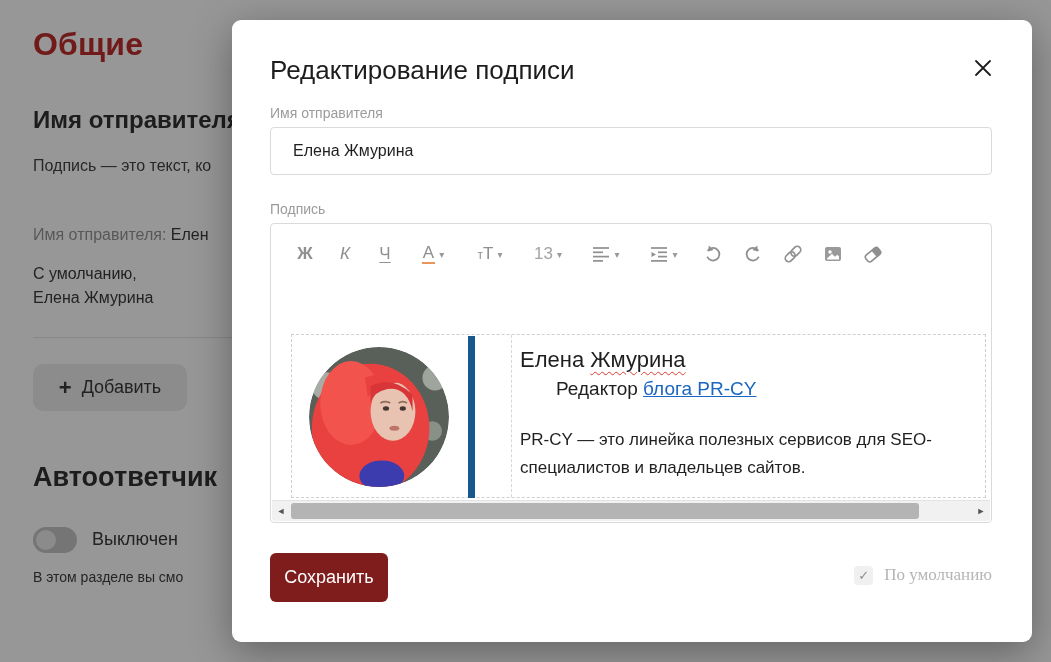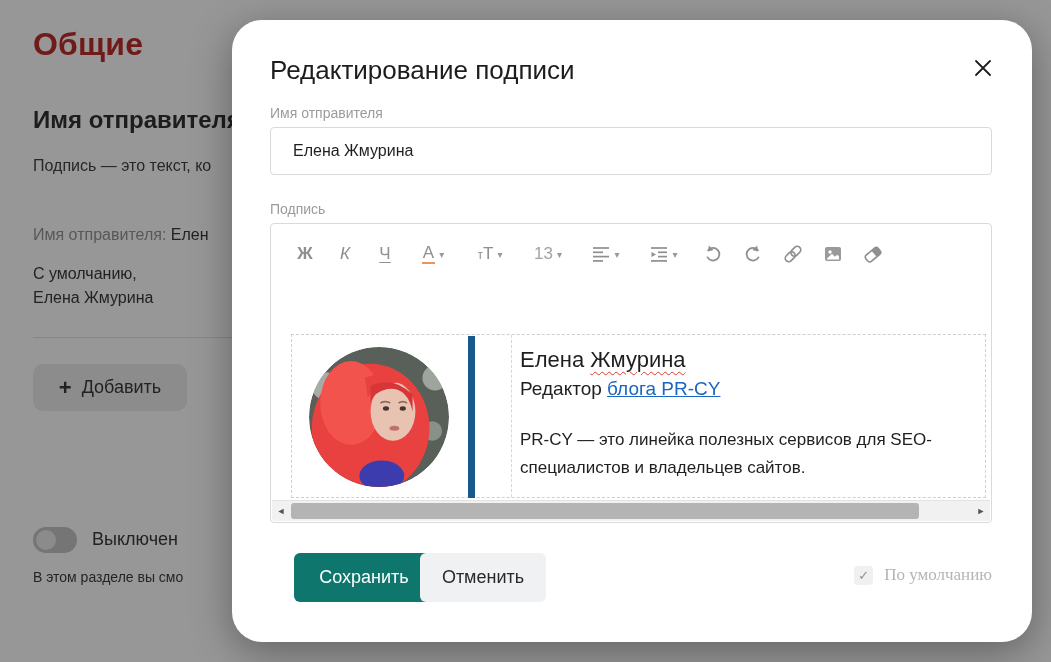--- a/index.html
+++ b/index.html
@@ -23,21 +23,21 @@
   .bg-auto-title { position:absolute; left:33px; top:462px; font-size:27px; font-weight:bold; color:#222; }
   .bg-toggle { position:absolute; left:33px; top:527px; width:44px; height:26px; border-radius:13px; background:#c2c2c2; cursor:pointer; }
   .bg-toggle .knob { position:absolute; left:3px; top:3px; width:20px; height:20px; border-radius:50%; background:#e9e9e9; }
   .bg-toggle-label { position:absolute; left:92px; top:529px; font-size:18px; color:#2a2a2a; }
   .bg-auto-desc { position:absolute; left:33px; top:564px; font-size:14px; color:#2f2f2f; line-height:26px; }
 
   
   .overlay { position:absolute; inset:0; background:rgba(25,25,25,0.45); }
 
   
-  .modal { position:absolute; left:232px; top:20px; width:800px; height:622px; background:#fff; border-radius:30px;
+  .modal { position:absolute; left:232px; top:20px; width:800px; height:622px; background:#fff; border-radius:9px;
            box-shadow:0 10px 40px rgba(0,0,0,0.35); }
   .modal-title { position:absolute; left:38px; top:35px; font-size:26px; color:#1d1d1d; }
   .modal-close { position:absolute; right:34px; top:33px; width:30px; height:30px; display:flex; align-items:center; justify-content:center; cursor:pointer; }
 
   .field-label { position:absolute; left:38px; font-size:14px; color:#9b9b9b; }
   .name-input { position:absolute; left:38px; top:107px; width:722px; height:48px; border:1px solid #dadada; border-radius:4px;
                 display:flex; align-items:center; padding-left:22px; font-size:16px; color:#1f1f1f; cursor:text; background:#fff; }
 
   .editor { position:absolute; left:38px; top:203px; width:722px; height:300px; border:1px solid #dadada; border-radius:4px; background:#fff; }
   .toolbar { position:absolute; left:14px; top:10px; right:10px; height:40px; display:flex; align-items:center; }
@@ -53,34 +53,34 @@
   .caret { font-size:10px; color:#9a9a9a; }
   .tb-size { color:#a3a3a3; }
 
   .sig-table { position:absolute; left:20px; top:110px; width:695px; height:164px; border:1px dashed #cfcfcf; background:#fff; }
   .sig-avatar { position:absolute; left:17px; top:12px; width:140px; height:140px; border-radius:50%; overflow:hidden; }
   .sig-bar { position:absolute; left:176px; top:1px; width:7px; height:162px; background:#17598c; }
   .sig-celldiv { position:absolute; left:219px; top:0; width:0; height:100%; border-left:1px dashed #d6d6d6; }
   .sig-text { position:absolute; left:228px; top:10px; width:452px; }
   .sig-name { font-size:22px; color:#1f1f1f; line-height:30px; }
   .misspell { text-decoration:underline; text-decoration-style:wavy; text-decoration-color:#e03b30; text-decoration-thickness:1px; text-underline-offset:4px; }
-  .sig-role { font-size:19px; color:#1f1f1f; line-height:28px; }
+  .sig-role { font-size:19px; color:#1f1f1f; line-height:28px;margin-left:36px; }
   .sig-link { color:#1a66c0; text-decoration:underline; cursor:pointer; }
   .sig-desc { margin-top:23px; font-size:17px; color:#1f1f1f; line-height:28px; width:452px; }
 
   .hscroll { position:absolute; left:1px; right:1px; bottom:1px; height:21px; background:#f1f1f1; border-top:1px solid #e3e3e3;
              border-radius:0 0 3px 3px; }
   .hs-arrow { position:absolute; top:0; width:16px; height:20px; display:flex; align-items:center; justify-content:center;
               font-size:9px; color:#555; cursor:pointer; }
   .hs-left { left:1px; } .hs-right { right:1px; }
   .hs-thumb { position:absolute; left:19px; top:2px; width:628px; height:16px; background:#b4b4b4; border-radius:3px; cursor:grab; }
 
   .btn { position:absolute; top:533px; height:49px; border-radius:6px; display:flex; align-items:center; justify-content:center;
          font-size:18px; cursor:pointer; }
-  .btn-save { left:38px; width:140px; background:#0f766e; color:#fff;margin-left:24px; }
+  .btn-save { left:38px; width:118px; background:#7f1d1d; color:#fff; }
   .btn-cancel { left:188px; width:126px; background:#f0f1f2; color:#2a2a2a; }
 
   .default-wrap { position:absolute; right:40px; top:545px; display:flex; align-items:center; gap:11px; cursor:default; }
   .default-check { width:19px; height:19px; border-radius:4px; background:#f0f0f0; display:flex; align-items:center; justify-content:center;
                    color:#8f8f8f; font-size:13px; }
   .default-label { font-size:17px; color:#b5b5b5;font-family:Liberation Serif, serif; }
 </style>
 </head>
 <body>
 
@@ -95,20 +95,21 @@
     </div>
     <div class="bg-sig">
       <div>С умолчанию,</div>
       <div>Елена Жмурина</div>
     </div>
     <div class="bg-divider"></div>
     <div class="bg-add-btn">
       <span class="plus">+</span>
       <span>Добавить</span>
     </div>
+    <div class="bg-auto-title">Автоответчик</div>
     <div class="bg-toggle">
       <div class="knob"></div>
     </div>
     <div class="bg-toggle-label">Выключен</div>
     <div class="bg-auto-desc">
       <div>В этом разделе вы смо</div>
     </div>
   </div>
 
   <div class="overlay"></div>
@@ -251,21 +252,20 @@
       </div>
 
       <div class="hscroll">
         <div class="hs-arrow hs-left">◄</div>
         <div class="hs-thumb"></div>
         <div class="hs-arrow hs-right">►</div>
       </div>
     </div>
 
     <div class="btn btn-save">Сохранить</div>
-    <div class="btn btn-cancel">Отменить</div>
 
     <div class="default-wrap">
       <div class="default-check">✓</div>
       <div class="default-label">По умолчанию</div>
     </div>
 
   </div>
 </div>
 
 </body></html>

